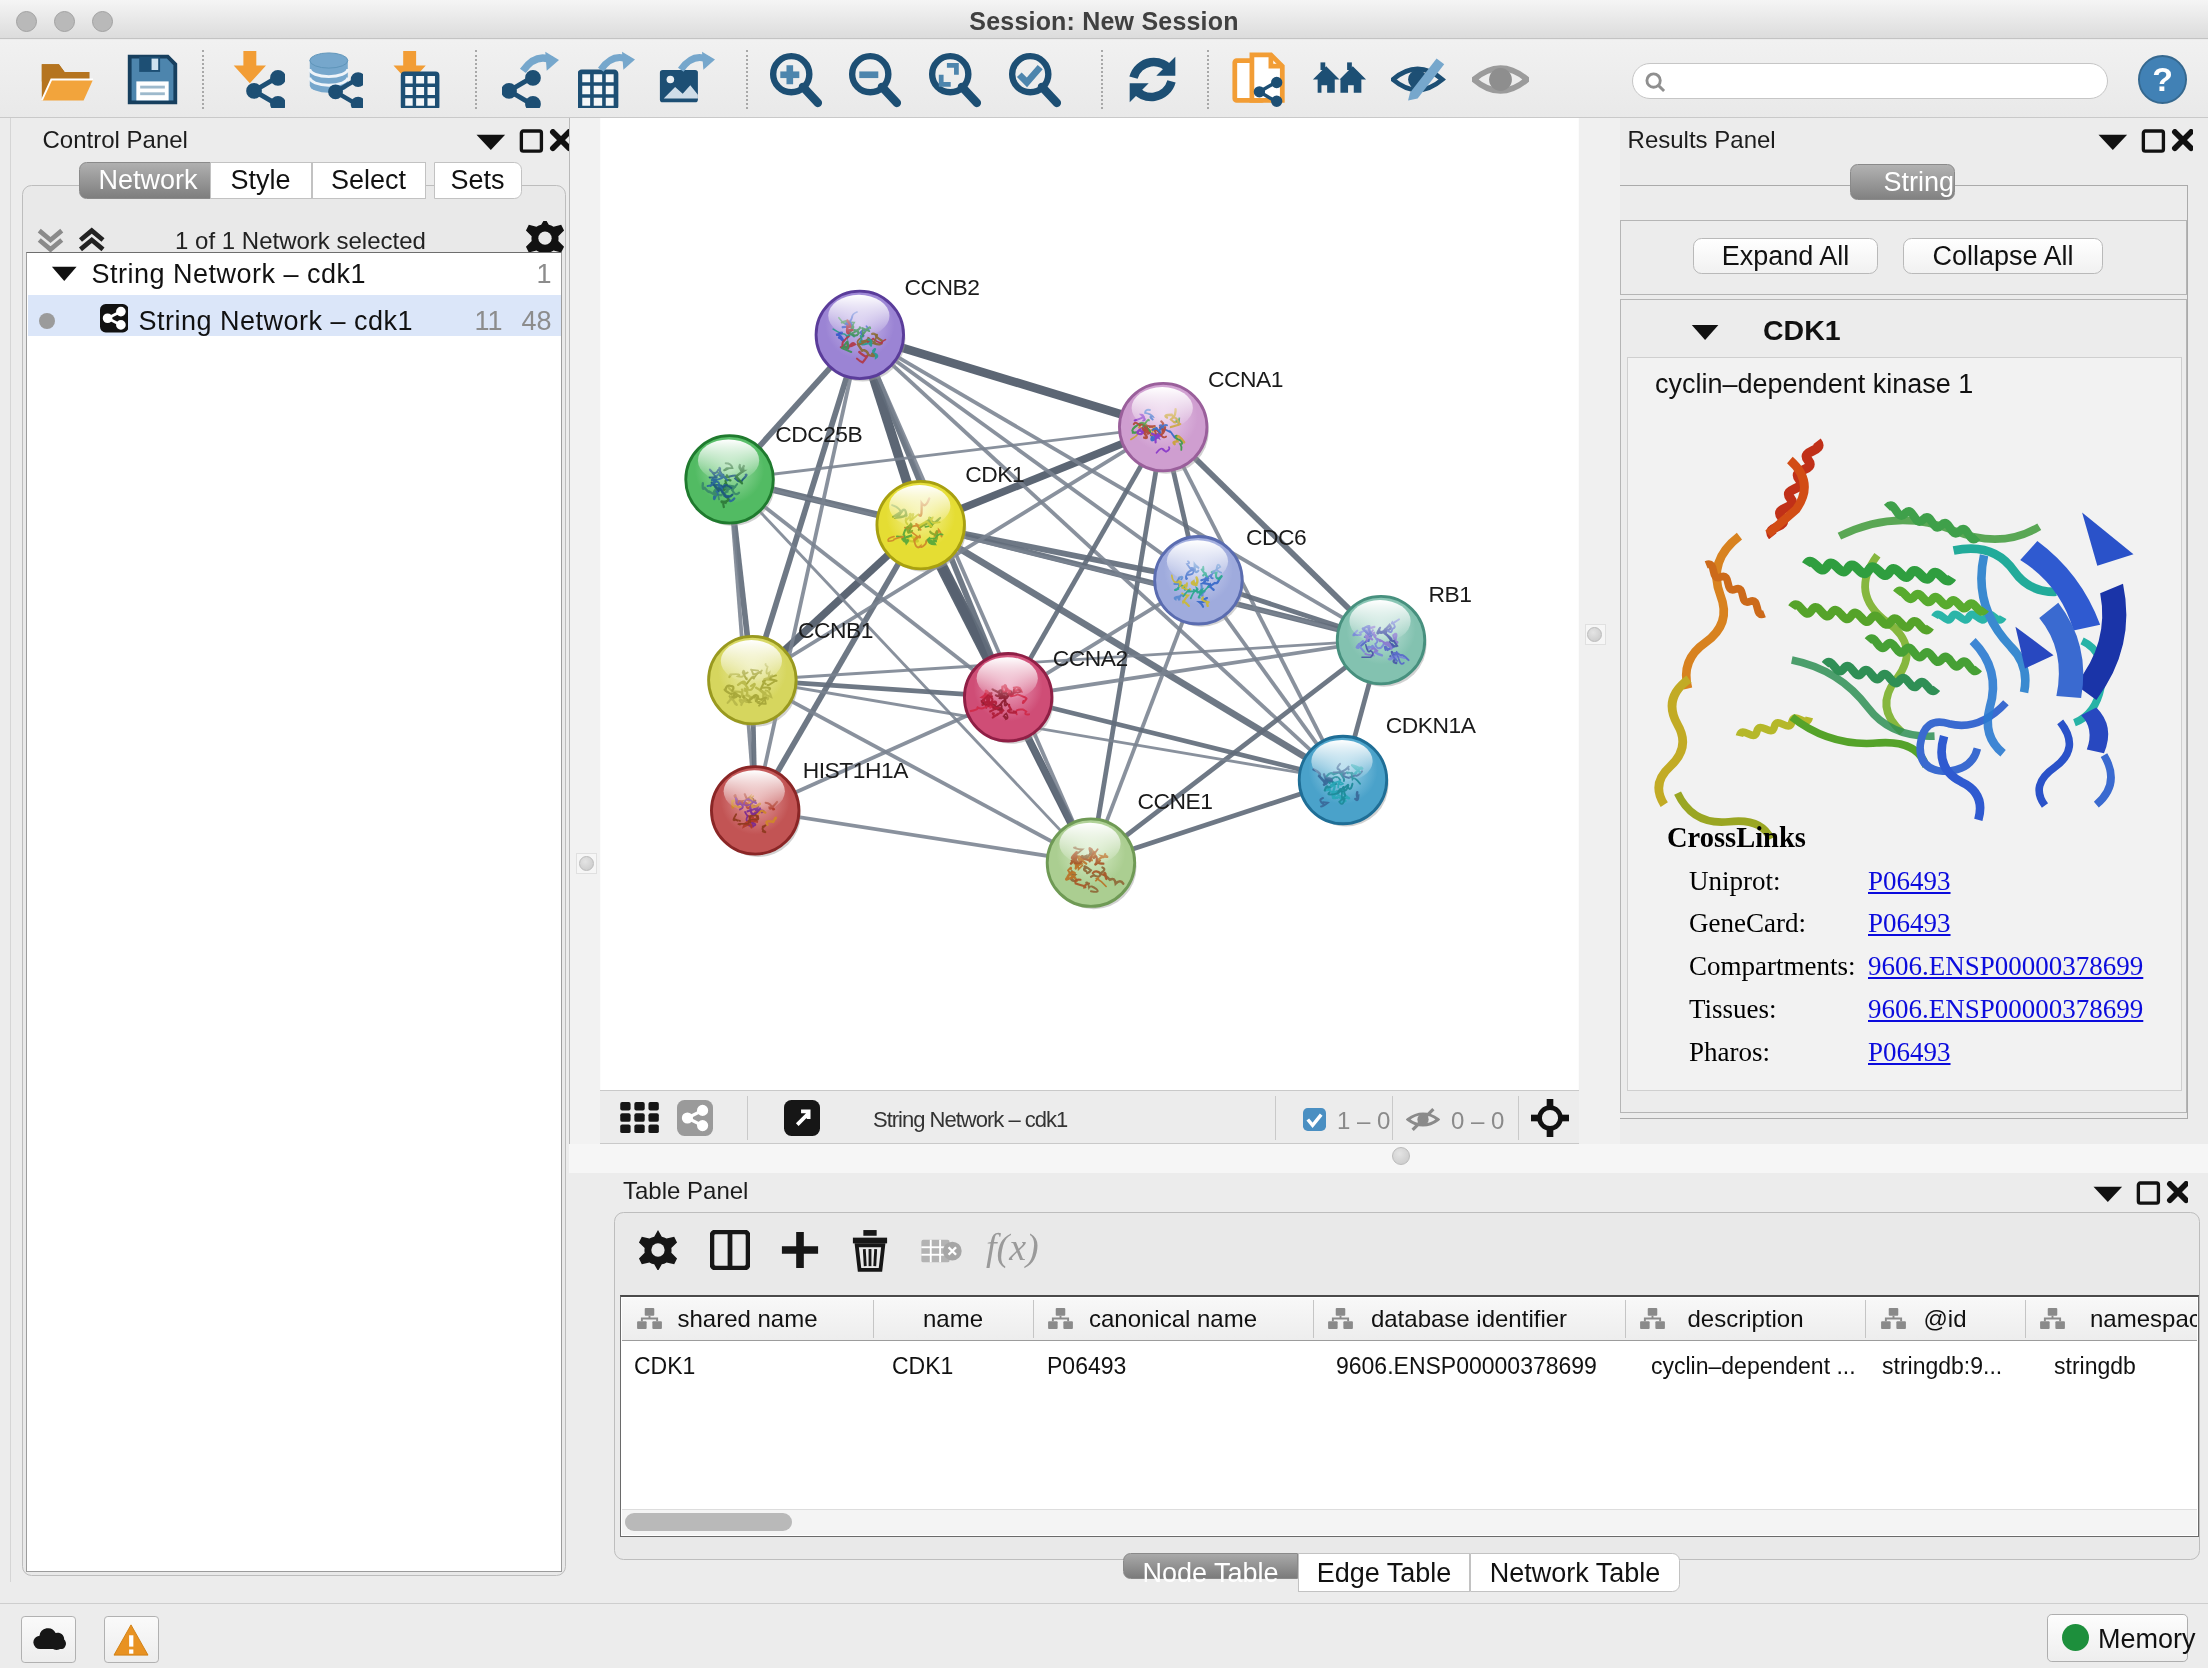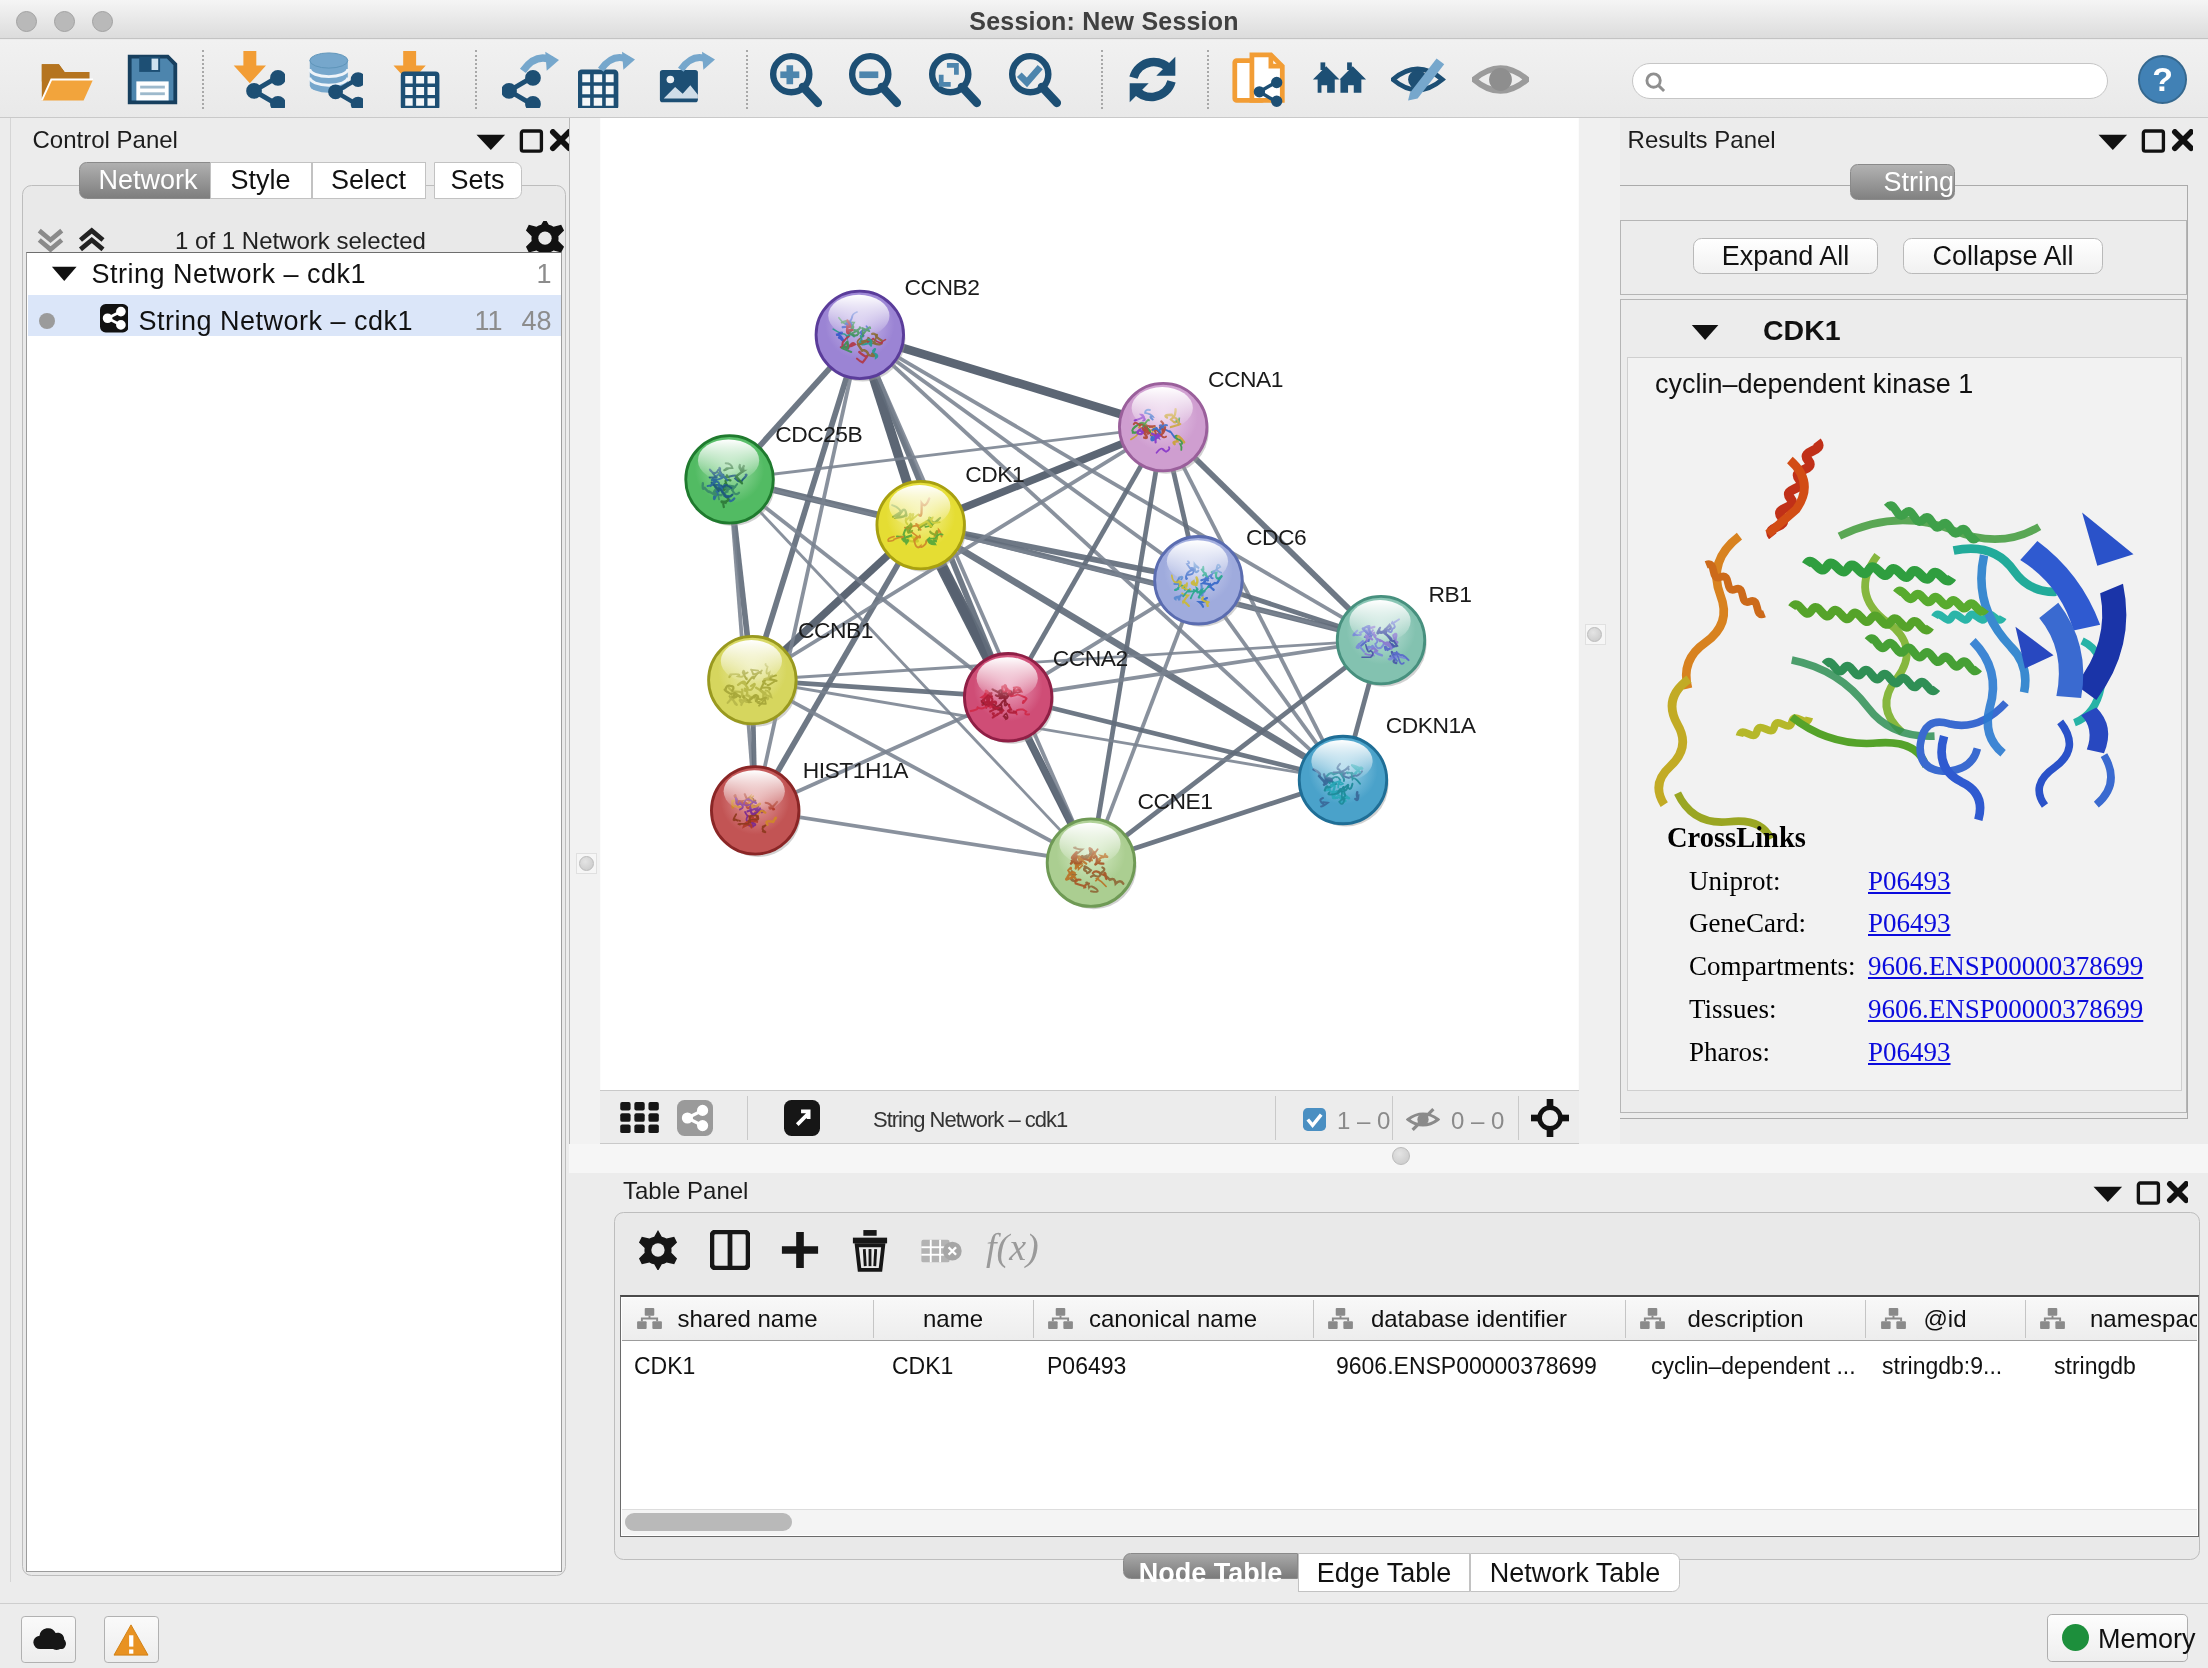--- a/index.html
+++ b/index.html
@@ -191,21 +191,21 @@
       <circle cx="9" cy="9" r="7" fill="none" stroke="#8f8f8f" stroke-width="3"></circle>
       <line x1="14" y1="14" x2="20" y2="20" stroke="#8f8f8f" stroke-width="3"></line>
     </svg>
     <svg class="abs" style="left:2138px;top:15px" width="49" height="49" viewBox="0 0 52 52">
       <circle cx="26" cy="26" r="25" fill="#4181b5"></circle>
       <circle cx="26" cy="26" r="25" fill="none" stroke="#35688f" stroke-width="2"></circle>
       <text x="26" y="38" text-anchor="middle" font-size="36" font-weight="bold" fill="#fff" font-family="Liberation Sans">?</text>
     </svg>
   </div>
 <div class="abs cpanel">
-    <div class="abs ptitle" style="left:22px;top:7.6px;text-align:center;">Control Panel</div>
+    <div class="abs ptitle" style="left:32px;top:7.6px;text-align:center;">Control Panel</div>
     <svg class="abs" style="left:455px;top:11.4px" width="105" height="25" viewBox="0 0 110 26">
       <polygon points="11,6 41,6 26.0,22" fill="#111"></polygon>
       <rect x="58" y="2" width="21" height="21" rx="2" fill="none" stroke="#111" stroke-width="3.5"></rect>
       <path d="M91 3 l17 17 m0 -17 l-17 17" stroke="#111" stroke-width="6" stroke-linecap="round"></path>
     </svg>
     <div class="innerpanel" style="left:11.4px;top:67px;width:544px;height:1391px;"></div>
     <div class="tab tabsel" style="left:68px;width:139px;border-radius:7.6px 0 0 7.6px;">Network</div>
     <div class="tab" style="left:199px;width:102px;">Style</div>
     <div class="tab" style="left:301px;width:114px;">Select</div>
     <div class="tab" style="left:415px;width:88px;border-radius:0 7.6px 7.6px 0;margin-left:8px;">Sets</div>
@@ -983,21 +983,21 @@
     </svg>
     <div class="abs" style="left:65px;top:180px;font-size:23px;color:#111;">CDK1</div>
     <div class="abs" style="left:323px;top:180px;font-size:23px;color:#111;">CDK1</div>
     <div class="abs" style="left:478px;top:180px;font-size:23px;color:#111;">P06493</div>
     <div class="abs" style="left:767px;top:180px;font-size:23px;color:#111;">9606.ENSP00000378699</div>
     <div class="abs" style="left:1074px;top:180px;font-size:23px;color:#111;margin-left:8px;">cyclin–dependent ...</div>
     <div class="abs" style="left:1313px;top:180px;font-size:23px;color:#111;">stringdb:9...</div>
     <div class="abs" style="left:1485px;top:180px;font-size:23px;color:#111;">stringdb</div>
     <div class="abs" style="left:53px;top:336px;width:1575px;height:26px;background:#f4f4f4;border-top:1px solid #ddd;"></div>
     <div class="abs" style="left:56px;top:340px;width:167px;height:18px;background:#b9b9b9;border-radius:9.5px;"></div>
-    <div class="abs" style="left:554px;top:380px;width:175px;height:26px;background:linear-gradient(#a9a9a9,#7b7b7b);border:1px solid #8a8a8a;border-radius:7.6px 0 0 7.6px;color:#fff;font-size:27px;text-align:center;line-height:38px;font-weight:bold;">Node Table</div>
+    <div class="abs" style="left:554px;top:380px;width:175px;height:26px;background:linear-gradient(#a9a9a9,#7b7b7b);border:1px solid #8a8a8a;border-radius:7.6px 0 0 7.6px;color:#fff;font-size:27px;text-align:center;line-height:38px;">Node Table</div>
     <div class="abs" style="left:729px;top:380px;width:172px;height:39px;background:#fff;border:1px solid #c2c2c2;color:#111;font-size:27px;text-align:center;line-height:38px;">Edge Table</div>
     <div class="abs" style="left:901px;top:380px;width:210px;height:39px;background:#fff;border:1px solid #c2c2c2;border-radius:0 7.6px 7.6px 0;color:#111;font-size:27px;text-align:center;line-height:38px;">Network Table</div>
   </div>
 <div class="abs bottombar"></div>
 <div class="sqbtn" style="left:21px;top:1616px;"></div>
 <svg class="abs" style="left:31px;top:1628px" width="36" height="25" viewBox="0 0 38 26">
     <path d="M10 22 a7 7 0 0 1 -1 -14 a9 9 0 0 1 17 -3 a7 7 0 0 1 9 7 a6 6 0 0 1 -2 10 z" fill="#161616"></path>
     <circle cx="27" cy="16" r="7" fill="#161616"></circle>
   </svg>
 <div class="sqbtn" style="left:104px;top:1616px;"></div>

